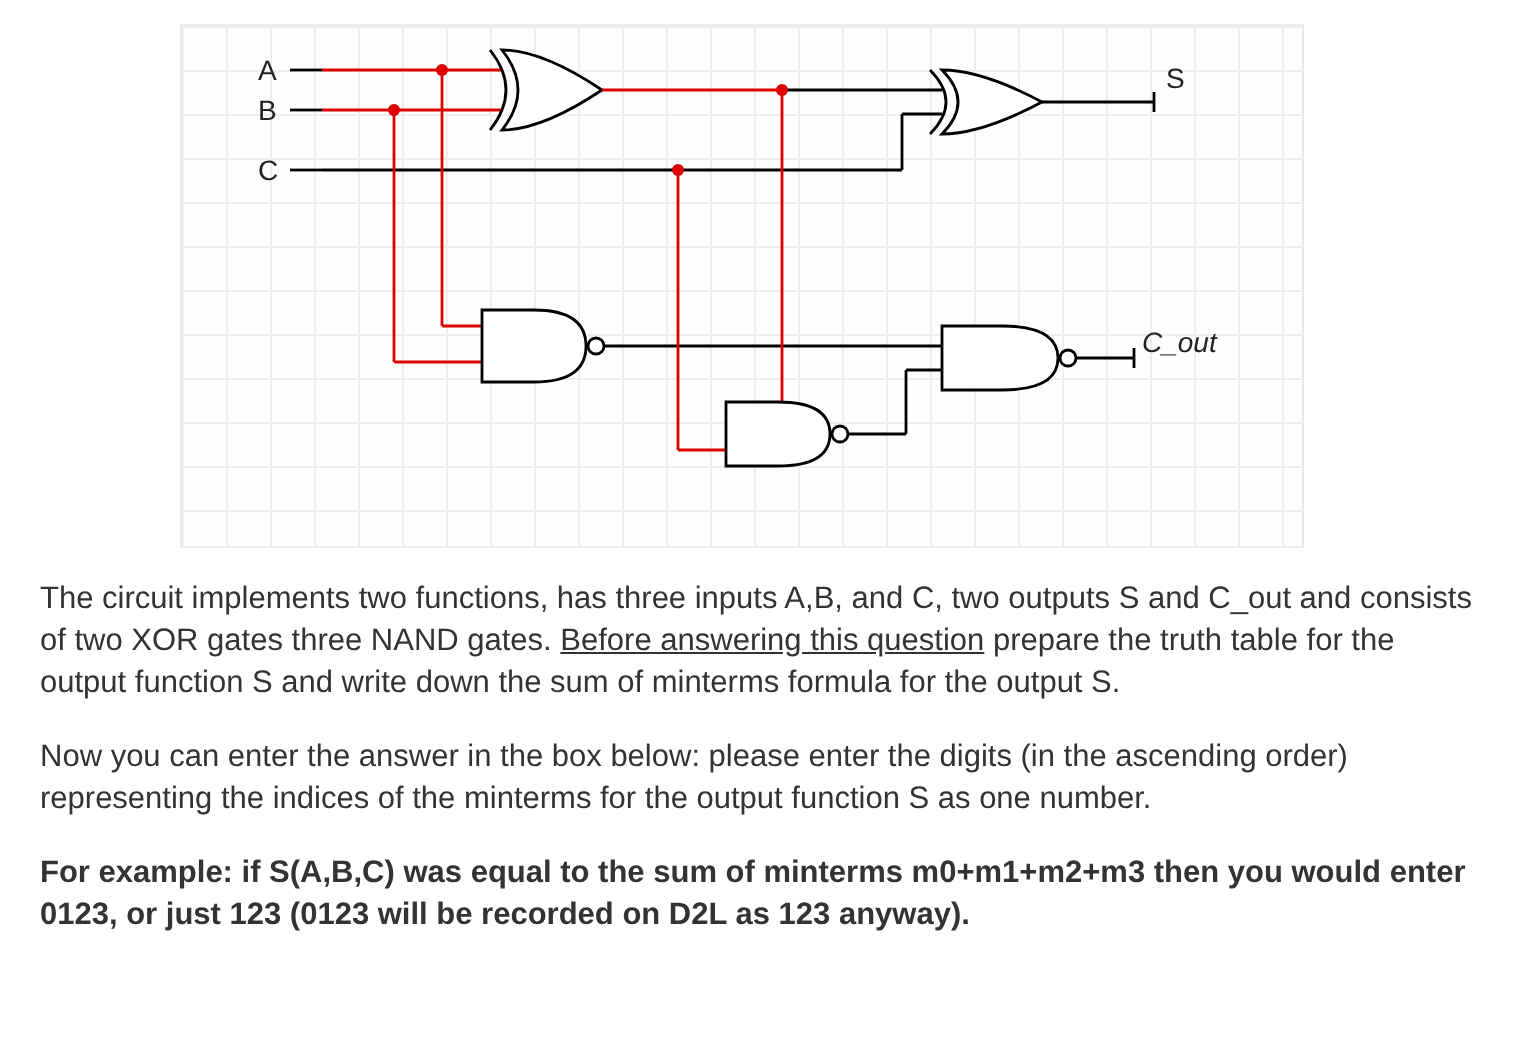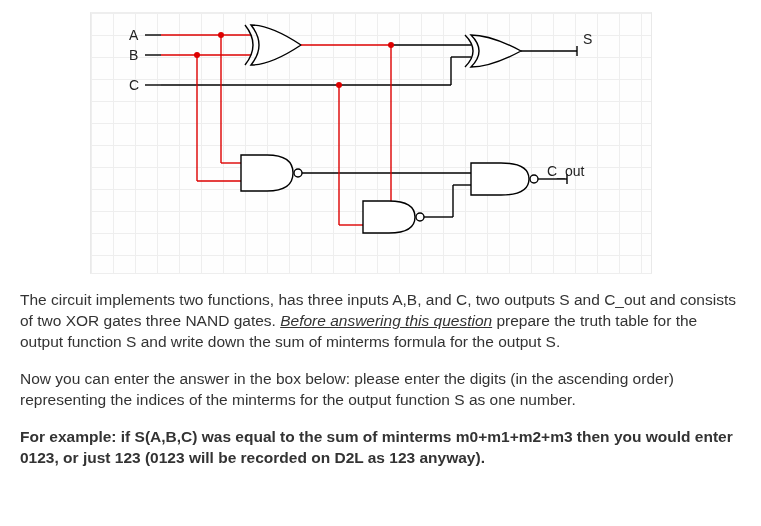--- a/index.html
+++ b/index.html
@@ -31,32 +31,32 @@
     font-family: Arial, sans-serif;
     font-size: 14px;
     color: #222;
   }
   .paragraph {
     margin: 0 0 16px 0;
     line-height: 1.35;
     color: #333;
     font-size: 15.5px;
   }
-  .underlined { text-decoration: underline; font-style: italic; }
+  .underlined { text-decoration: underline; }
 </style>
 </head>
 <body>
 
 <div class="circuit-panel">
   
   <span class="lbl" style="left:38px; top:14px;">A</span>
   <span class="lbl" style="left:38px; top:34px;">B</span>
   <span class="lbl" style="left:38px; top:64px;">C</span>
   <span class="lbl" style="left:492px; top:18px;">S</span>
-  <span class="lbl" style="left:456px; top:150px;">C_out</span>
+  <span class="lbl" style="left:480px; top:150px;font-style:italic;">C_out</span>
 
   <svg width="560" height="260">
 
     <line x1="54" y1="22" x2="70" y2="22" stroke="#000" stroke-width="1.4"></line>
     <line x1="54" y1="42" x2="70" y2="42" stroke="#000" stroke-width="1.4"></line>
     <line x1="54" y1="72" x2="70" y2="72" stroke="#000" stroke-width="1.4"></line>
 
     <line x1="70" y1="22" x2="160" y2="22" stroke="#d00" stroke-width="1.4"></line>
     <line x1="70" y1="42" x2="160" y2="42" stroke="#d00" stroke-width="1.4"></line>
 

